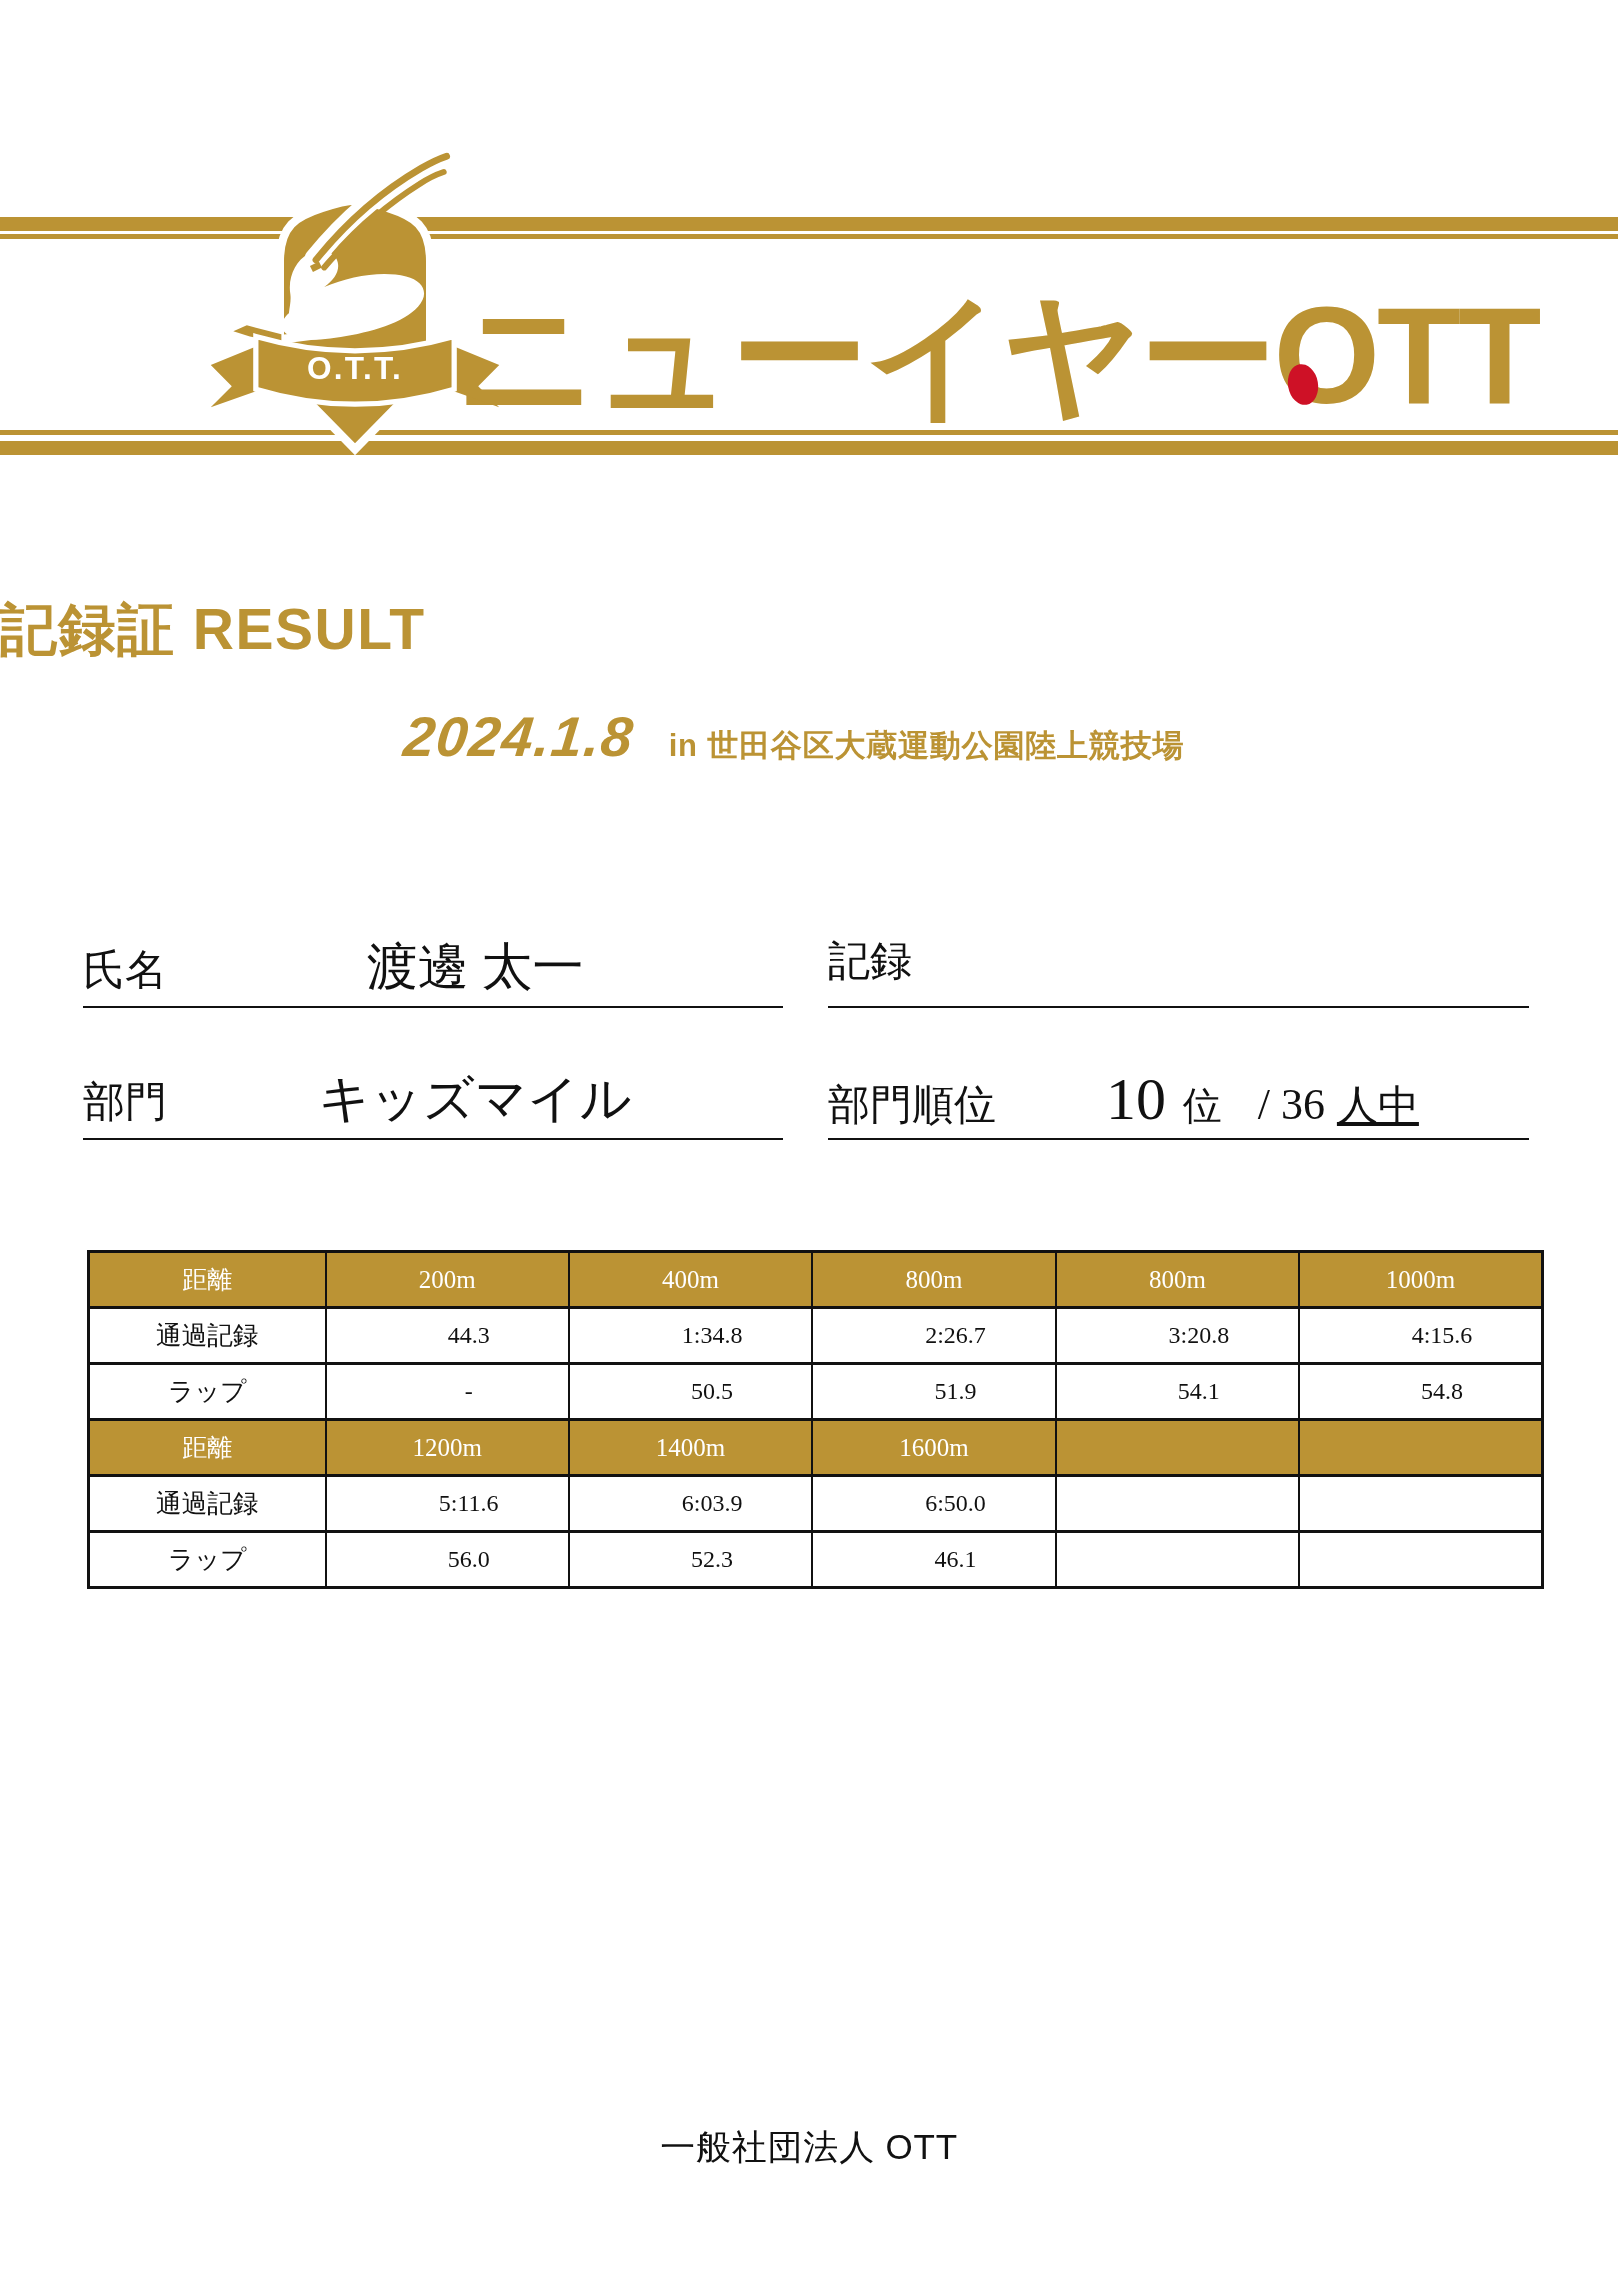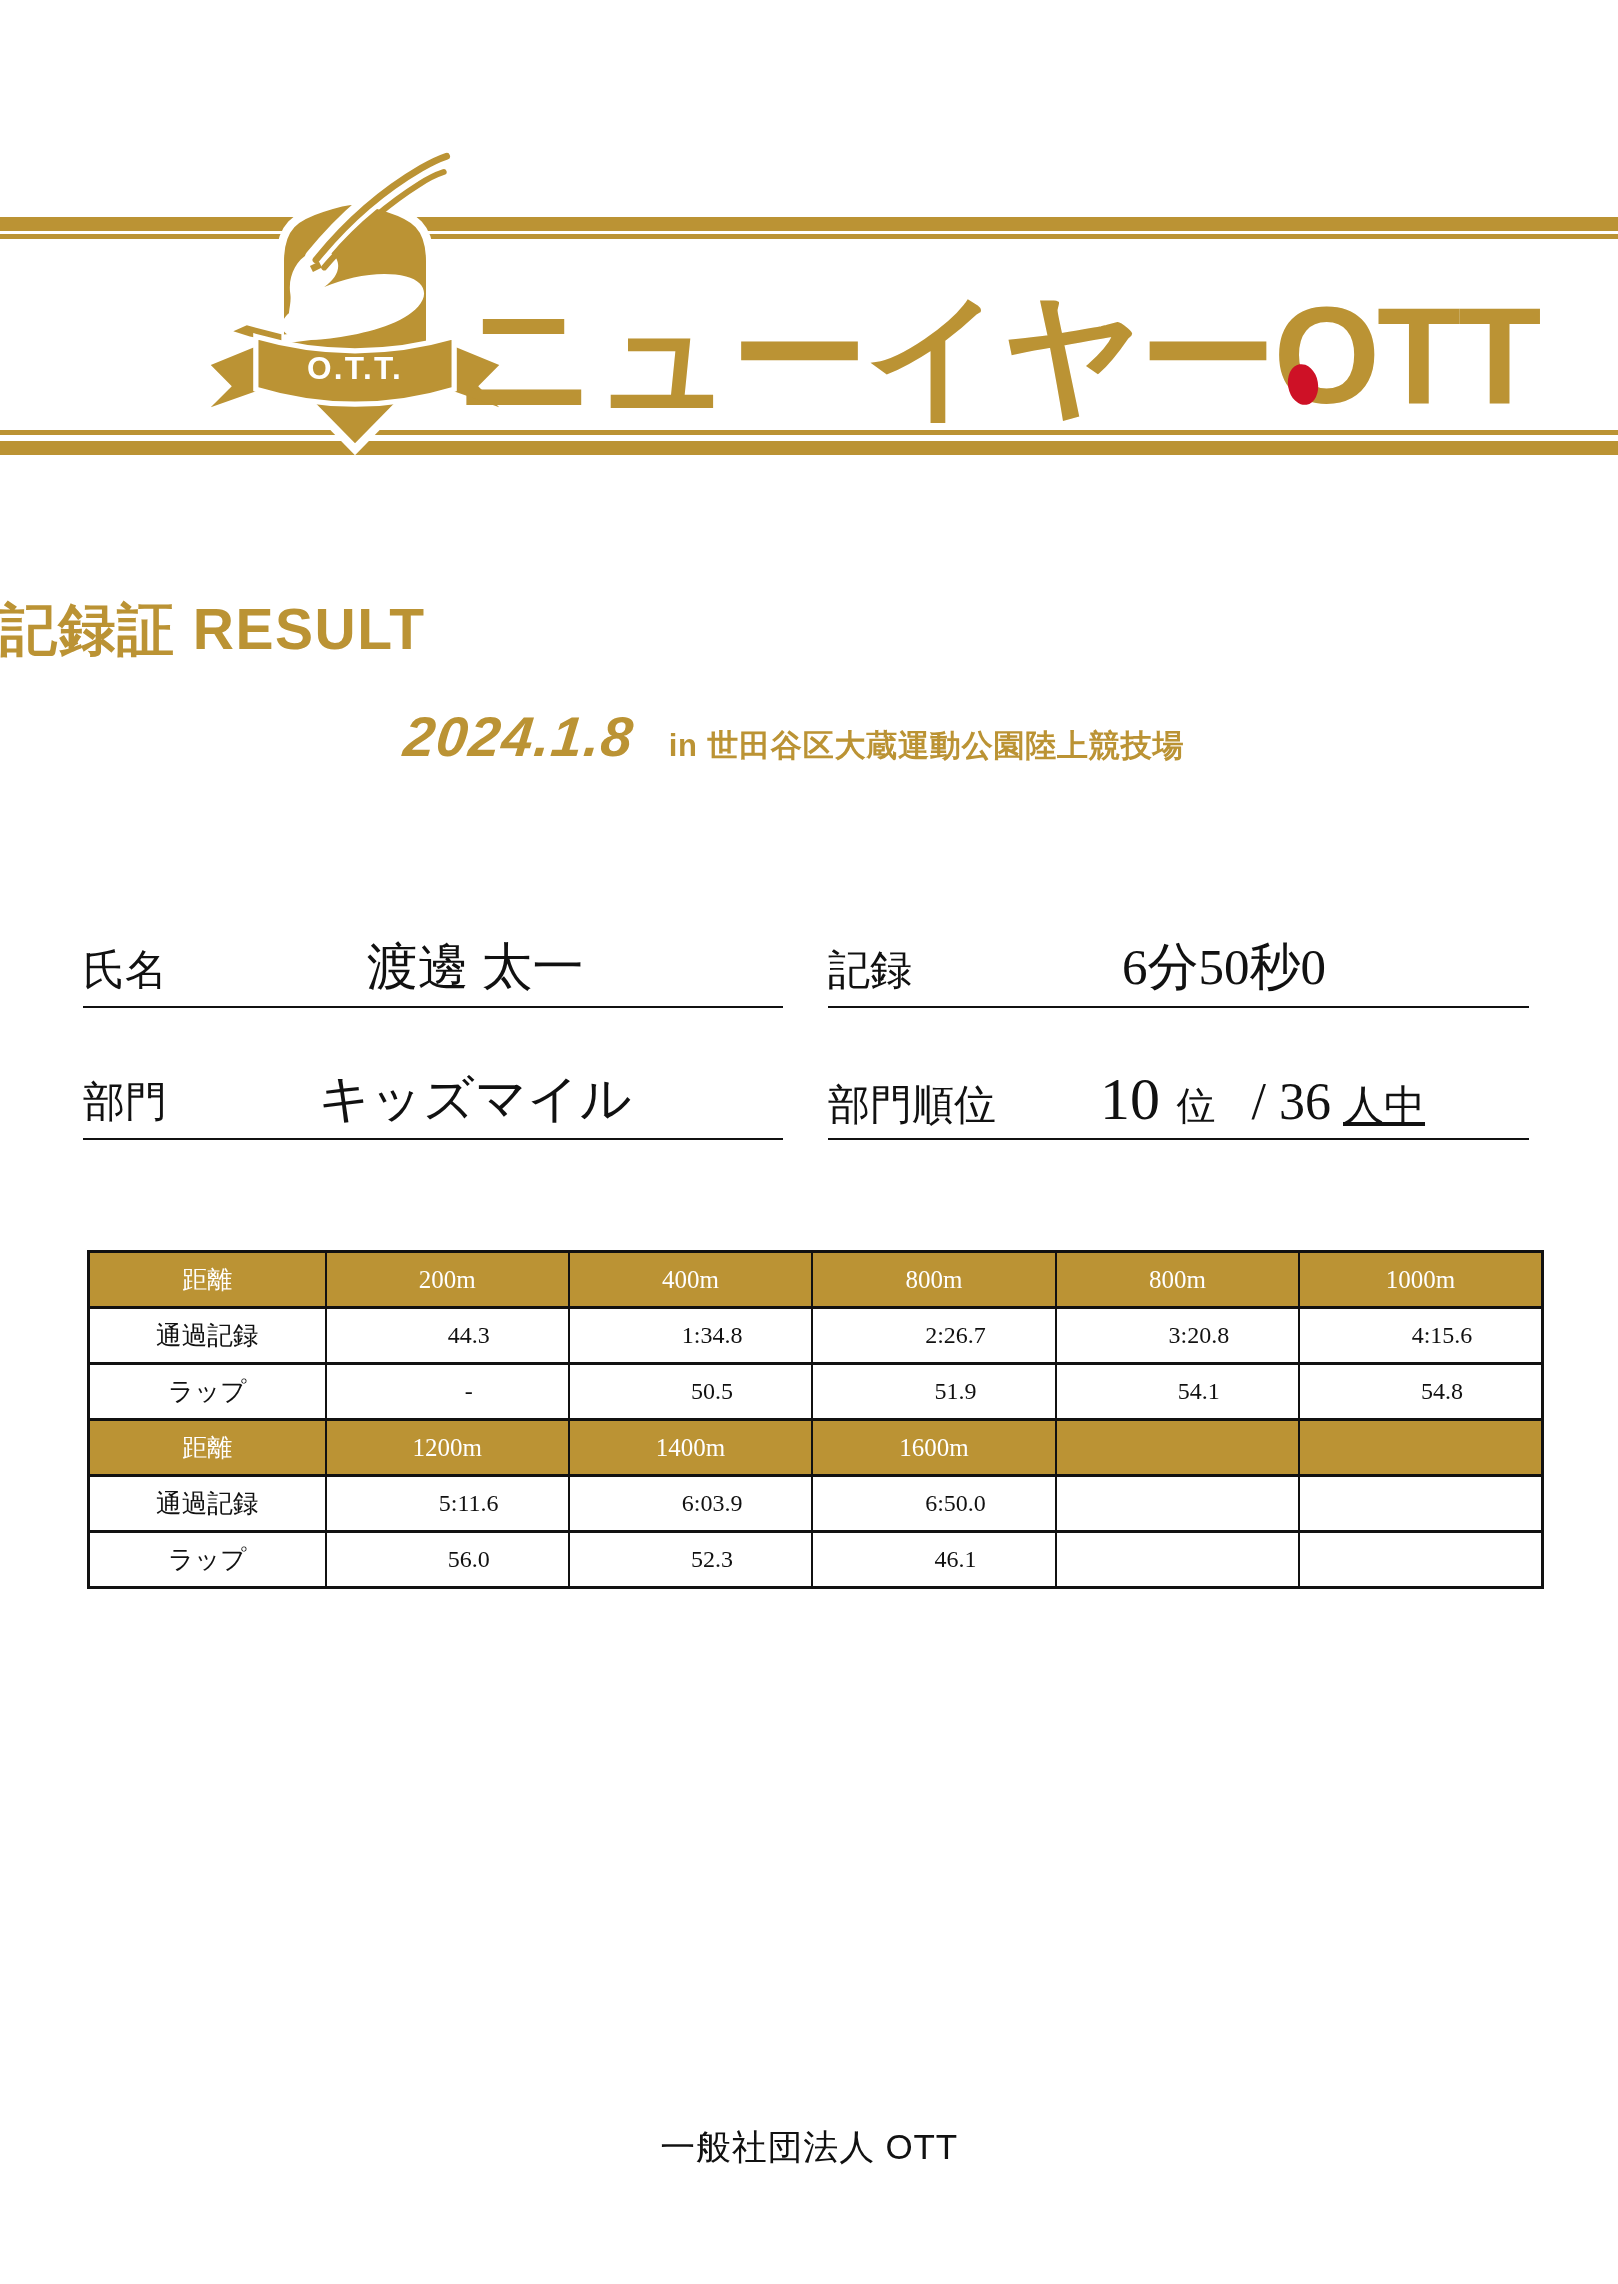--- a/index.html
+++ b/index.html
@@ -58,21 +58,21 @@
   }
   .field .label{font-size:42px;flex:0 0 auto;}
   .field .value{flex:1 1 auto;text-align:center;font-size:51px;}
   .field.name-field   {left:83px;top:933px;width:700px;}
   .field.record-field {left:828px;top:933px;width:701px;gap:7px;}
   .field.division-field{left:83px;top:1065px;width:700px;}
   .field.rank-field   {left:828px;top:1065px;width:701px;}
   .rank-value-group{flex:1 1 auto;text-align:center;white-space:nowrap;}
   .rank-value-group .rank-num{font-size:60px;}
   .rank-value-group .rank-unit{font-size:39px;margin-left:16.6px;}
-  .rank-value-group .rank-total{font-size:52px;margin-left:36px;}
+  .rank-value-group .rank-total{font-size:44px;margin-left:36px;}
   .rank-value-group .rank-total-unit{font-size:41px;margin-left:12px;text-decoration:underline;}
   
   .splits-table{
     position:absolute;left:74px;top:1250px;width:1457px;
     border-collapse:collapse;table-layout:fixed;
     font-family:"Liberation Serif",serif;
     margin-left:13px;
   }
   .splits-table td{
     border:2.3px solid var(--ink);text-align:center;vertical-align:middle;
@@ -138,21 +138,20 @@
   <span class="date">2024.1.8</span>
   <span class="venue">in 世田谷区大蔵運動公園陸上競技場</span>
 </div>
 
 <div class="field name-field">
   <span class="label">氏名</span>
   <span class="value">渡邊 太一</span>
 </div>
 <div class="field record-field">
   <span class="label">記録</span>
-  <span class="value">6分50秒0</span>
 </div>
 <div class="field division-field">
   <span class="label">部門</span>
   <span class="value">キッズマイル</span>
 </div>
 <div class="field rank-field">
   <span class="label">部門順位</span>
   <span class="rank-value-group">
     <span class="rank-num">10</span><span class="rank-unit">位</span><span class="rank-total">/ 36</span><span class="rank-total-unit">人中</span>
   </span>

